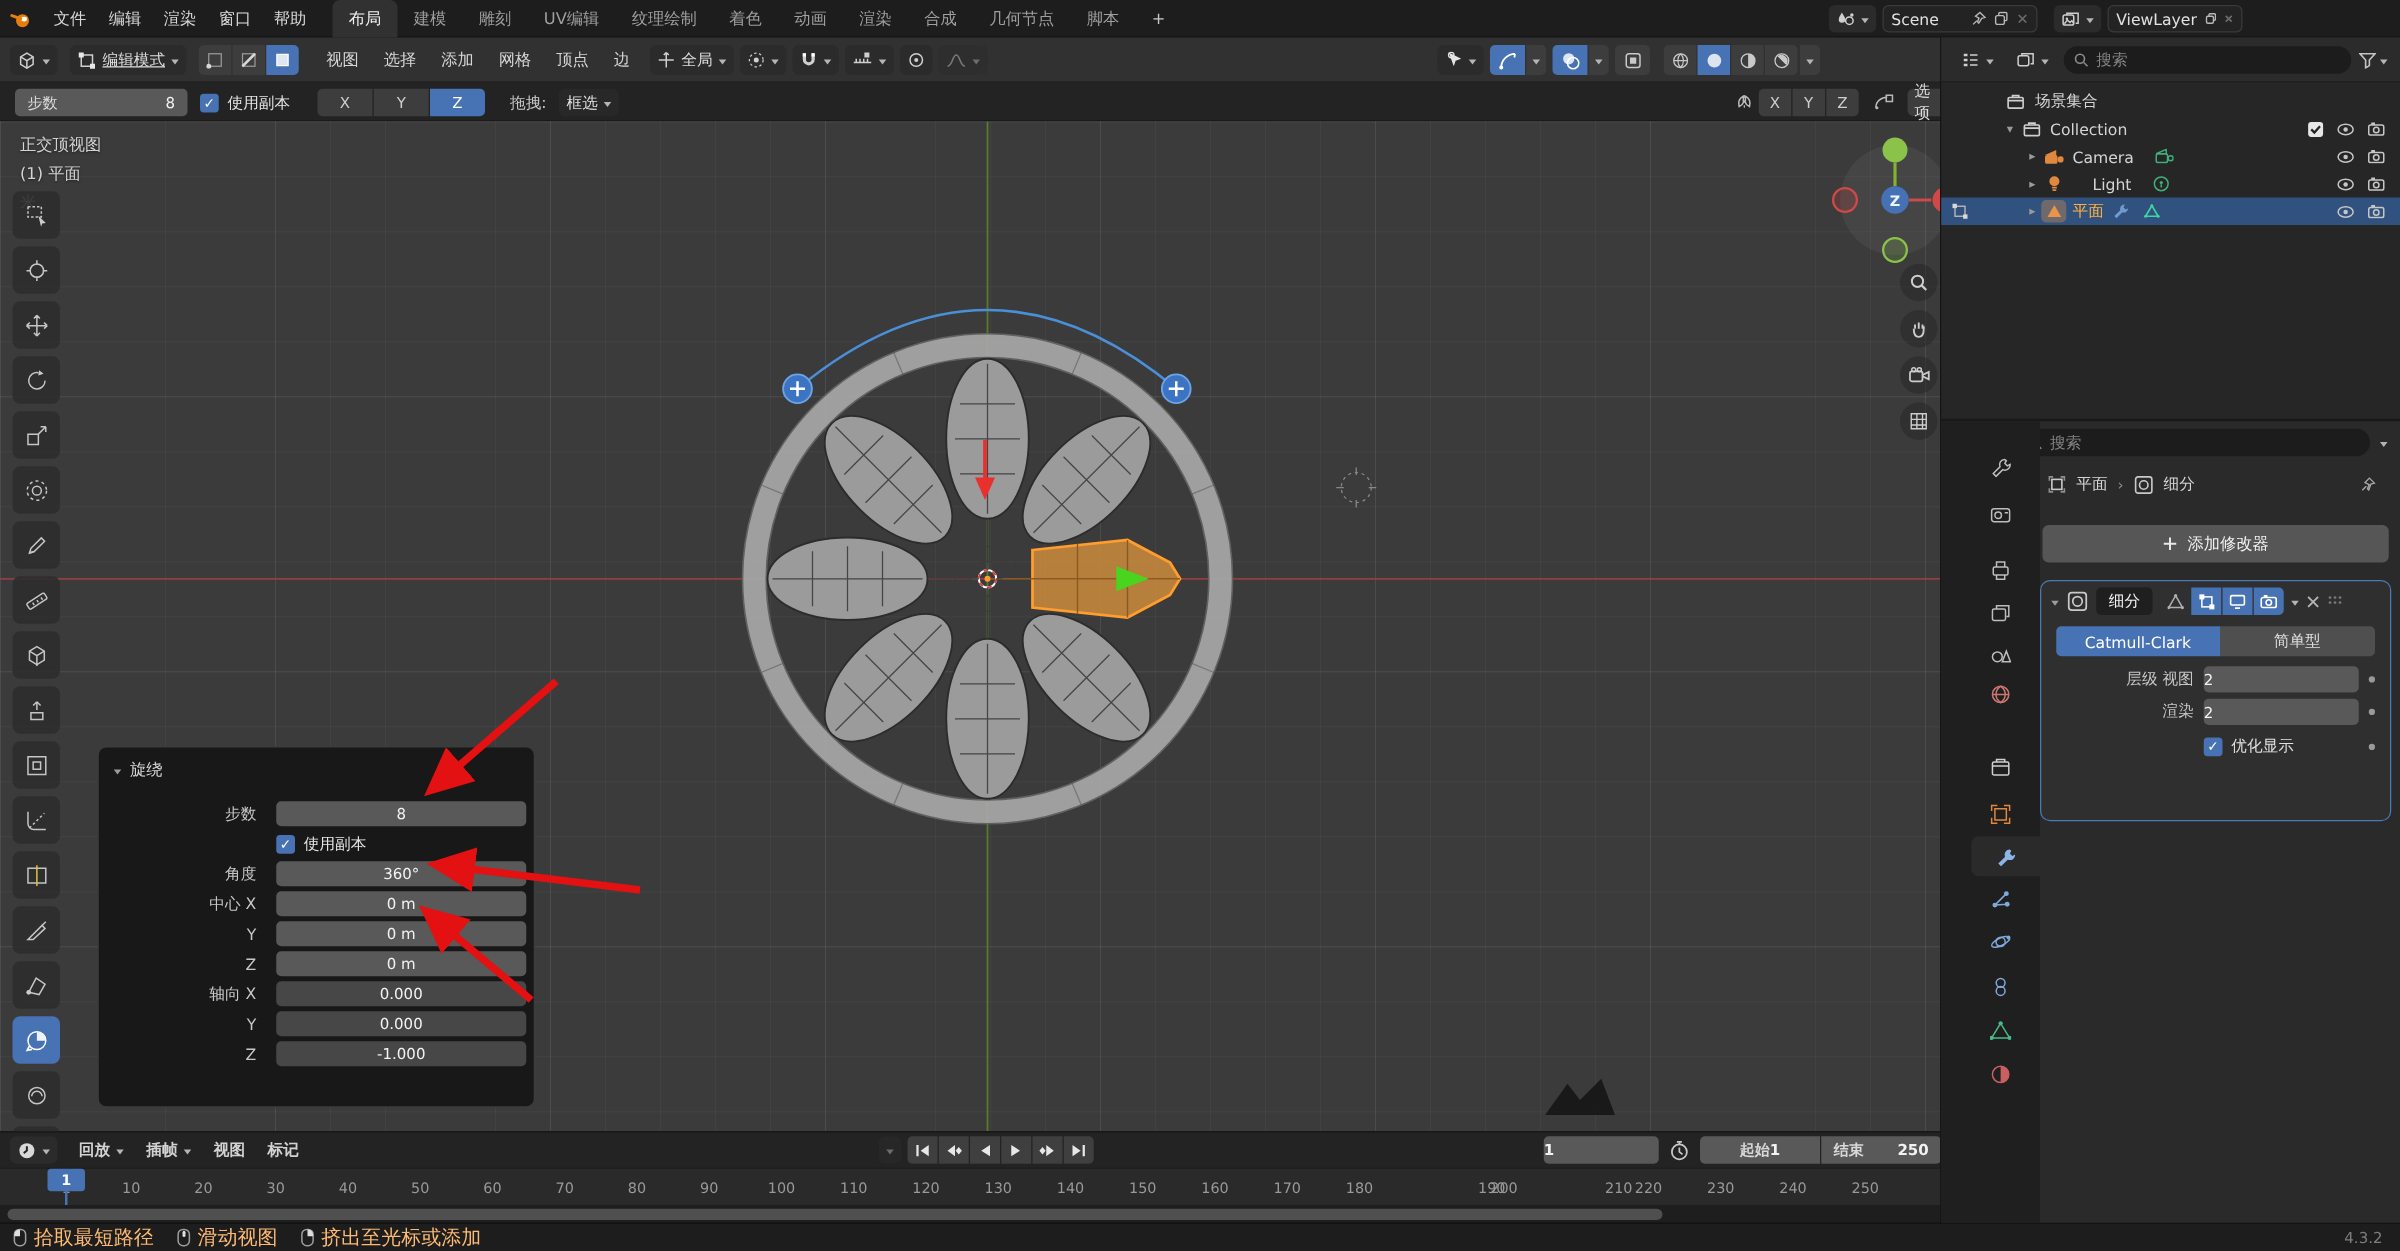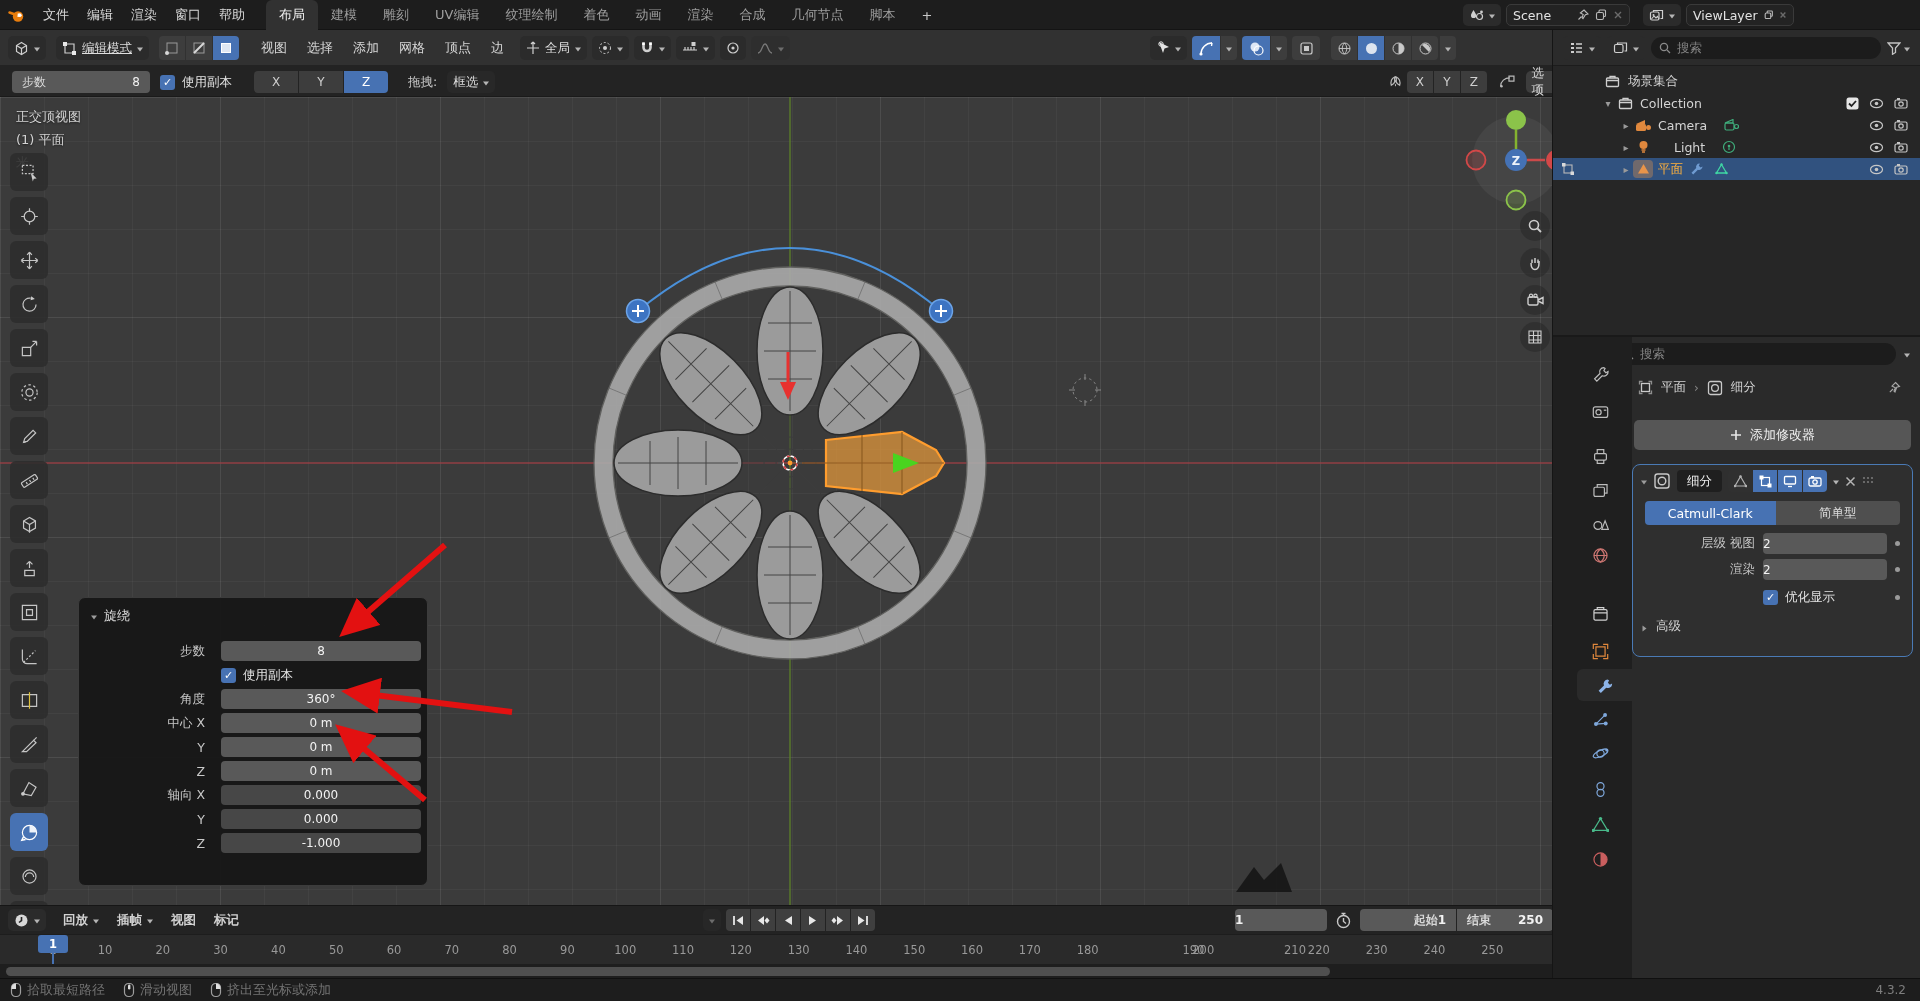--- a/index.html
+++ b/index.html
@@ -58,21 +58,21 @@
   #timeline { left:0; top:905px; width:1552px; height:73px; background:#232323; border-top:1px solid #161616; }
   #tl-head { position:absolute; left:0; top:0; width:100%; height:28px;font-weight:bold; }
   #tl-head .menu-item { color:#d2d2d2; font-size:12.5px; padding:0 9px; height:28px; display:flex; align-items:center; }
   #ruler { position:absolute; left:0; top:28px; width:100%; height:30px; background:#2a2a2a; border-top:1px solid #1d1d1d; }
   #ruler span { position:absolute; top:8px; transform:translateX(-50%); color:#999; font-size:11.5px; }
   .pbtn { width:24px; height:22px; background:#3f3f3f; display:flex; align-items:center; justify-content:center; }
   #scrollrow { position:absolute; left:0; top:58px; width:100%; height:15px; background:#1e1e1e; }
 
   
   #statusbar { left:0; top:978px; width:1920px; height:23px; background:#1d1d1d; border-top:1px solid #101010; display:flex; align-items:center; }
-  #statusbar .hint { display:flex; align-items:center; gap:5px; margin-right:18px; color:#737373; font-size:13px; }
+  #statusbar .hint { display:flex; align-items:center; gap:5px; margin-right:18px; color:#fdba74; font-size:16px; }
 
   
   #rightcol { left:1552px; top:30px; width:368px; height:948px; background:#262626; border-left:1px solid #151515; }
   #outliner-head { position:absolute; left:0; top:0; width:100%; height:36px; background:#2b2b2b; border-bottom:1px solid #1c1c1c; }
   .search { background:#1c1c1c; border-radius:11px; height:22px; display:flex; align-items:center; padding:0 8px; gap:6px; color:#848484; font-size:12.5px; }
   .ol-row { position:absolute; left:0; width:100%; height:22px; display:flex; align-items:center; color:#d4d4d4; font-size:12.5px; }
   .ol-row.sel { background:#31527f; }
   .ol-exp { color:#9a9a9a; font-size:10px; width:14px; text-align:center; }
   .badge { width:20px; height:18px; border-radius:4px; display:flex; align-items:center; justify-content:center; }
   #props { position:absolute; left:0; top:305px; width:100%; height:643px; background:#2a2a2a; border-top:2px solid #191919; }
@@ -730,21 +730,21 @@
           </span>
       </span>
     </div>
     <div class="abs flex" style="left:1235px; top:3px; gap:8px;">
       <span class="fld" style="width:92px; height:22px;">1</span>
       <svg width="17" height="17" viewBox="0 0 17 17">
           <circle cx="8.5" cy="9.5" r="6" fill="none" stroke="#c8c8c8" stroke-width="1.4"></circle>
           <path d="M8.5 6v3.5l2.5 2M6.5 1.5h4M8.5 1.5v2" stroke="#c8c8c8" stroke-width="1.4" fill="none"></path>
         </svg>
       <span class="flex" style="gap:1px;">
-        <span class="fld" style="width:96px; height:22px; border-radius:4px 0 0 4px; justify-content:flex-end; padding:0 10px;">
+        <span class="fld" style="width:96px; height:22px; border-radius:4px 0 0 4px; justify-content:center; padding:0 10px;">
           <span style="color:#d8d8d8;">起始</span>
             <span>1</span>
         </span>
         <span class="fld" style="width:96px; height:22px; border-radius:0 4px 4px 0; justify-content:space-between; padding:0 10px;">
           <span style="color:#d8d8d8;">结束</span>
             <span>250</span>
         </span>
       </span>
     </div>
   </div>
@@ -1207,19 +1207,15 @@
       <div class="flex" style="padding:5px 12px 0; gap:8px;">
         <span class="prow-label" style="width:110px;">渲染</span>
         <span class="fld" style="flex:1; height:21px;">2</span>
         <span class="dot"></span>
       </div>
       <div class="flex" style="padding:9px 12px 0 130px; gap:7px;">
         <span class="chk">✓</span>
         <span style="color:#e0e0e0; font-size:12.5px; flex:1;">优化显示</span>
         <span class="dot"></span>
       </div>
-      <div class="flex" style="padding:12px 12px 0 10px; gap:7px;">
-        <span class="cv" style="transform:rotate(-90deg) translateX(-2px); border-top-color:#9c9c9c;"></span>
-        <span style="color:#d2d2d2; font-size:12.5px;">高级</span>
-      </div>
     </div>
   </div>
 </div>
 
 </body></html>

